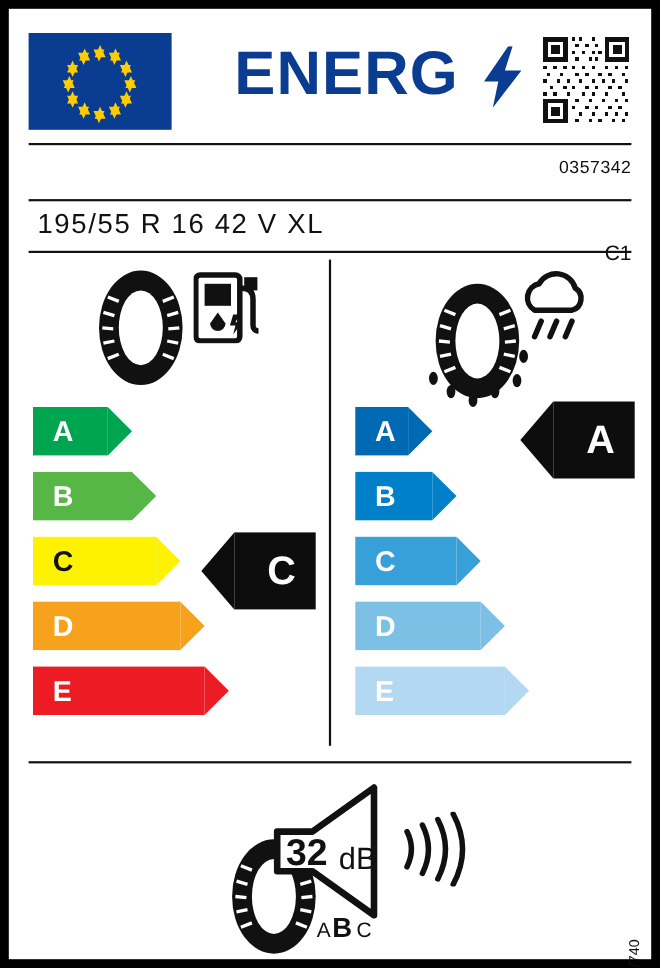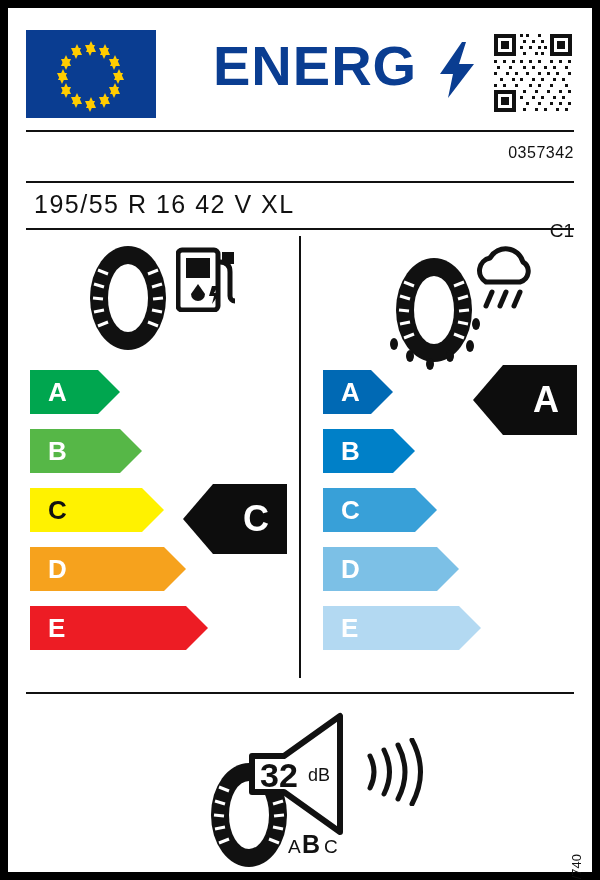--- a/index.html
+++ b/index.html
@@ -459,20 +459,20 @@
       <g fill="none" stroke="#111" stroke-width="5" stroke-linecap="round">
         <path d="M6 18 q8 16 0 32"></path>
         <path d="M20 12 q11 22 0 44"></path>
         <path d="M34 7 q14 27 0 54"></path>
         <path d="M48 2 q17 32 0 64"></path>
       </g>
     </svg>
   </div>
 
   <div class="noise-db" style="left:252px; top:748px; font-size:34px;">32</div>
-  <div class="noise-db" style="left:300px; top:757px; font-size:18px; font-weight:normal;">dB</div>
+  <div class="noise-db" style="left:300px; top:757px; font-size:28px; font-weight:normal;">dB</div>
 
   <div class="noise-class" style="left:280px; top:828px;">A</div>
   <div class="noise-class" style="left:294px; top:822px;"><b>B</b></div>
   <div class="noise-class" style="left:316px; top:828px;">C</div>
 
   <div class="side-date">2020/740</div>
 </div>
 
 </body></html>

